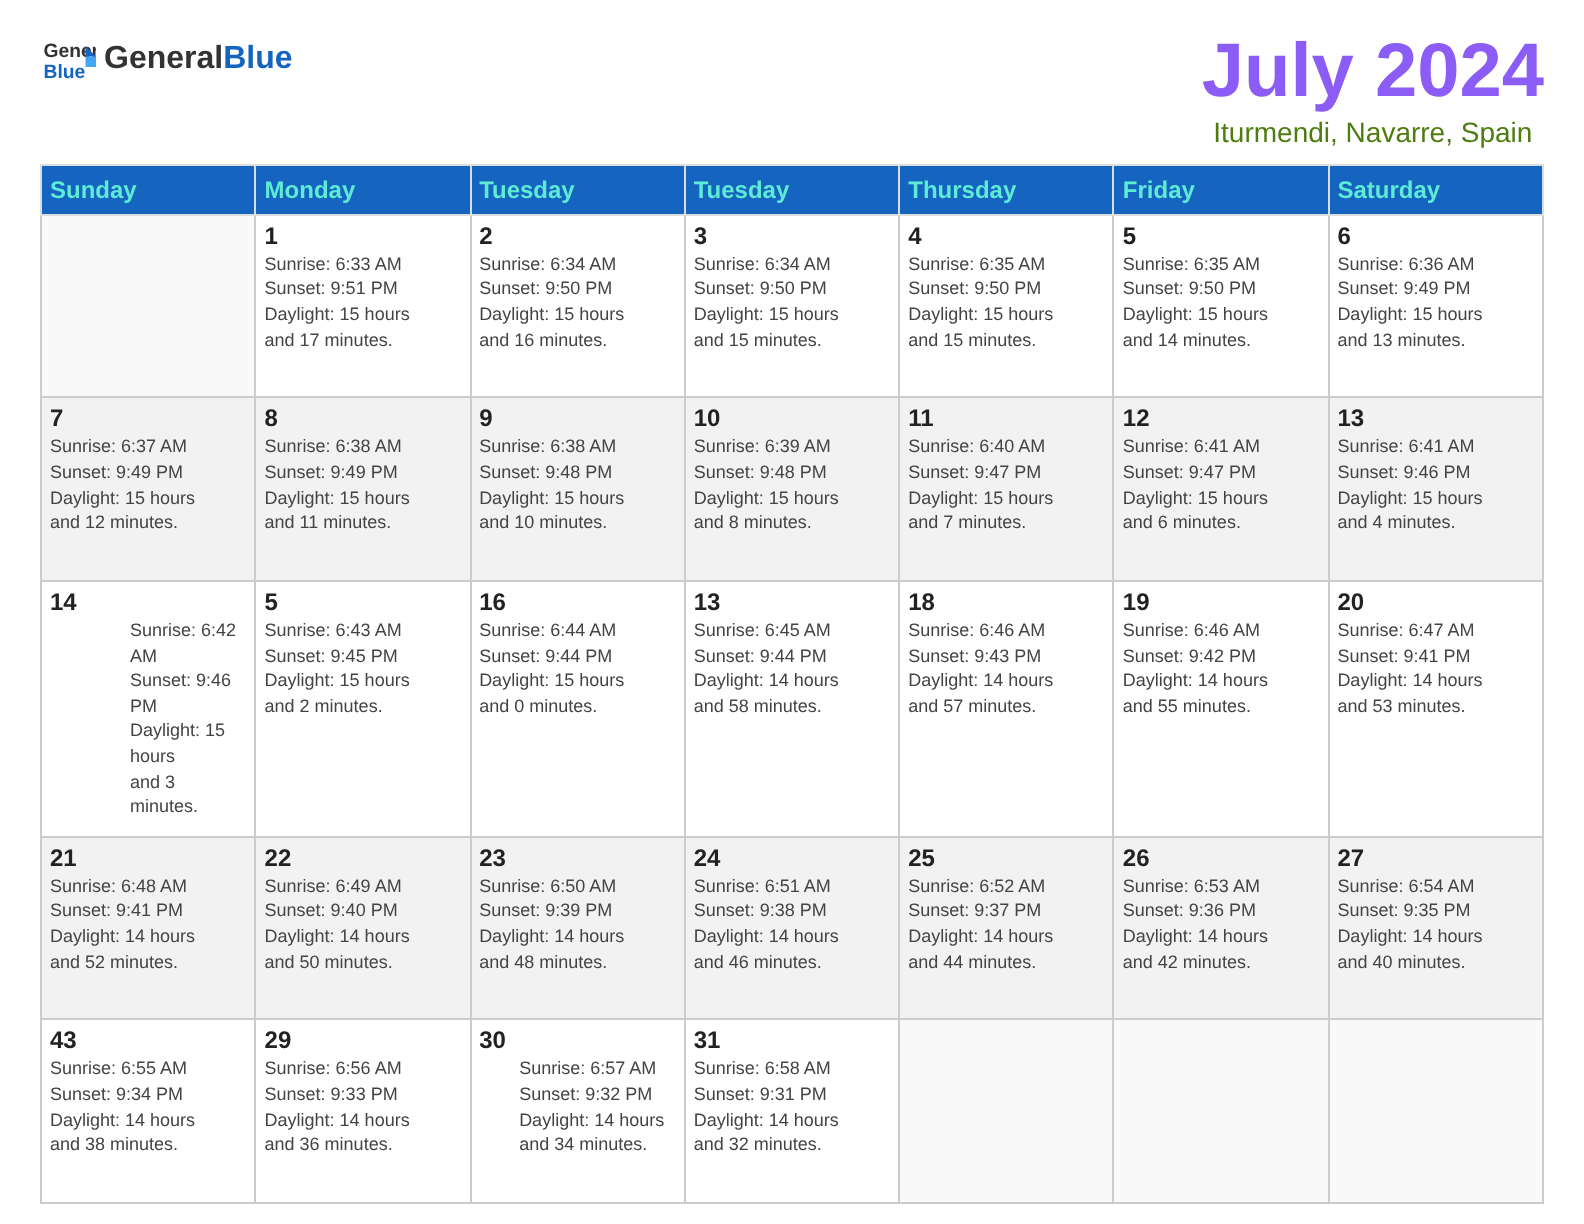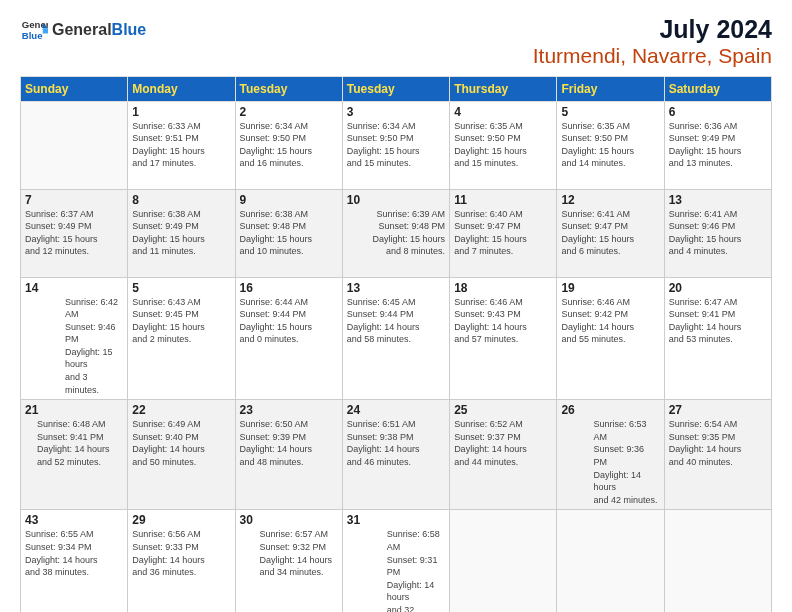--- a/index.html
+++ b/index.html
@@ -29,39 +29,39 @@
       gap: 4px;
     }
     .logo-icon {
       width: 28px;
       height: 28px;
     }
     .title-block {
       text-align: right;
     }
     .month-title {
-      font-size: 25px;
+      font-size: 38px;
       font-weight: bold;
-      color: #0f172a;
+      color: #8b5cf6;
       line-height: 1.1;
     }
     .subtitle {
-      font-size: 21px;
-      color: #c2410c;
+      font-size: 14px;
+      color: #4d7c0f;
       text-align: center;
     }
     .calendar {
       flex: 1;
       border-collapse: collapse;
       width: 100%;
       table-layout: fixed;
     }
     .calendar th {
       background: #1565c0;
-      color: #fde047;
+      color: #5eead4;
       font-size: 12px;
       font-weight: bold;
       padding: 5px 4px;
       text-align: left;
       border: 1px solid #ddd;
     }
     .calendar td {
       border: 1px solid #ccc;
       vertical-align: top;
       padding: 3px 4px;
@@ -189,21 +189,21 @@
           </td>
           <td>
             <span class="day-number">9</span>
             <div class="day-info" style="white-space: pre-line;">Sunrise: 6:38 AM
 Sunset: 9:48 PM
 Daylight: 15 hours
 and 10 minutes.</div>
           </td>
           <td>
             <span class="day-number">10</span>
-            <div class="day-info" style="white-space: pre-line; text-align: right;">Sunrise: 6:39 AM
+            <div class="day-info" style="white-space: pre-line;">Sunrise: 6:39 AM
 Sunset: 9:48 PM
 Daylight: 15 hours
 and 8 minutes.</div>
           </td>
           <td>
             <span class="day-number">11</span>
             <div class="day-info" style="white-space: pre-line;">Sunrise: 6:40 AM
 Sunset: 9:47 PM
 Daylight: 15 hours
 and 7 minutes.</div>
@@ -270,21 +270,21 @@
             <span class="day-number">20</span>
             <div class="day-info" style="white-space: pre-line;">Sunrise: 6:47 AM
 Sunset: 9:41 PM
 Daylight: 14 hours
 and 53 minutes.</div>
           </td>
         </tr>
         <tr class="row-alt">
           <td>
             <span class="day-number">21</span>
-            <div class="day-info" style="white-space: pre-line; margin-left: 12px;">Sunrise: 6:48 AM
+            <div class="day-info" style="white-space: pre-line;">Sunrise: 6:48 AM
 Sunset: 9:41 PM
 Daylight: 14 hours
 and 52 minutes.</div>
           </td>
           <td>
             <span class="day-number">22</span>
             <div class="day-info" style="white-space: pre-line;">Sunrise: 6:49 AM
 Sunset: 9:40 PM
 Daylight: 14 hours
 and 50 minutes.</div>
@@ -305,21 +305,21 @@
           </td>
           <td>
             <span class="day-number">25</span>
             <div class="day-info" style="white-space: pre-line;">Sunrise: 6:52 AM
 Sunset: 9:37 PM
 Daylight: 14 hours
 and 44 minutes.</div>
           </td>
           <td>
             <span class="day-number">26</span>
-            <div class="day-info" style="white-space: pre-line; margin-left: 32px;">Sunrise: 6:53 AM
+            <div class="day-info" style="white-space: pre-line;">Sunrise: 6:53 AM
 Sunset: 9:36 PM
 Daylight: 14 hours
 and 42 minutes.</div>
           </td>
           <td>
             <span class="day-number">27</span>
             <div class="day-info" style="white-space: pre-line;">Sunrise: 6:54 AM
 Sunset: 9:35 PM
 Daylight: 14 hours
 and 40 minutes.</div>
@@ -342,21 +342,21 @@
           </td>
           <td>
             <span class="day-number">30</span>
             <div class="day-info" style="white-space: pre-line; margin-left: 20px;">Sunrise: 6:57 AM
 Sunset: 9:32 PM
 Daylight: 14 hours
 and 34 minutes.</div>
           </td>
           <td>
             <span class="day-number">31</span>
-            <div class="day-info" style="white-space: pre-line; margin-left: 40px;">Sunrise: 6:58 AM
+            <div class="day-info" style="white-space: pre-line;">Sunrise: 6:58 AM
 Sunset: 9:31 PM
 Daylight: 14 hours
 and 32 minutes.</div>
           </td>
           <td class="empty"></td>
           <td class="empty"></td>
           <td class="empty"></td>
         </tr>
       </tbody>
   </table>

